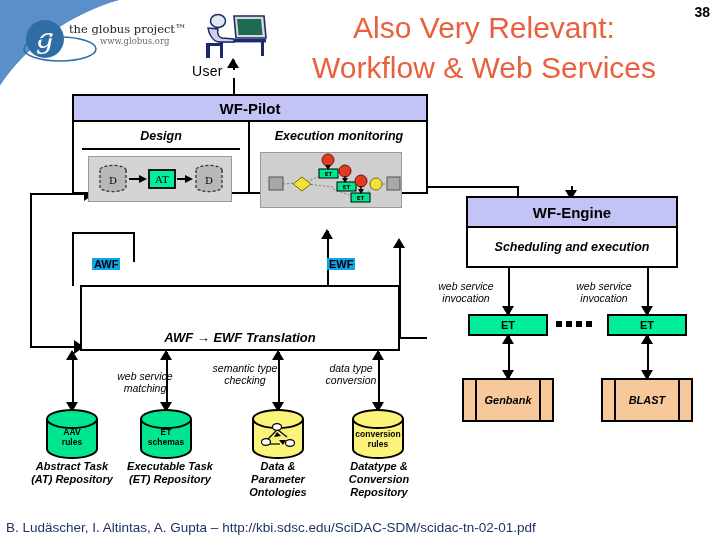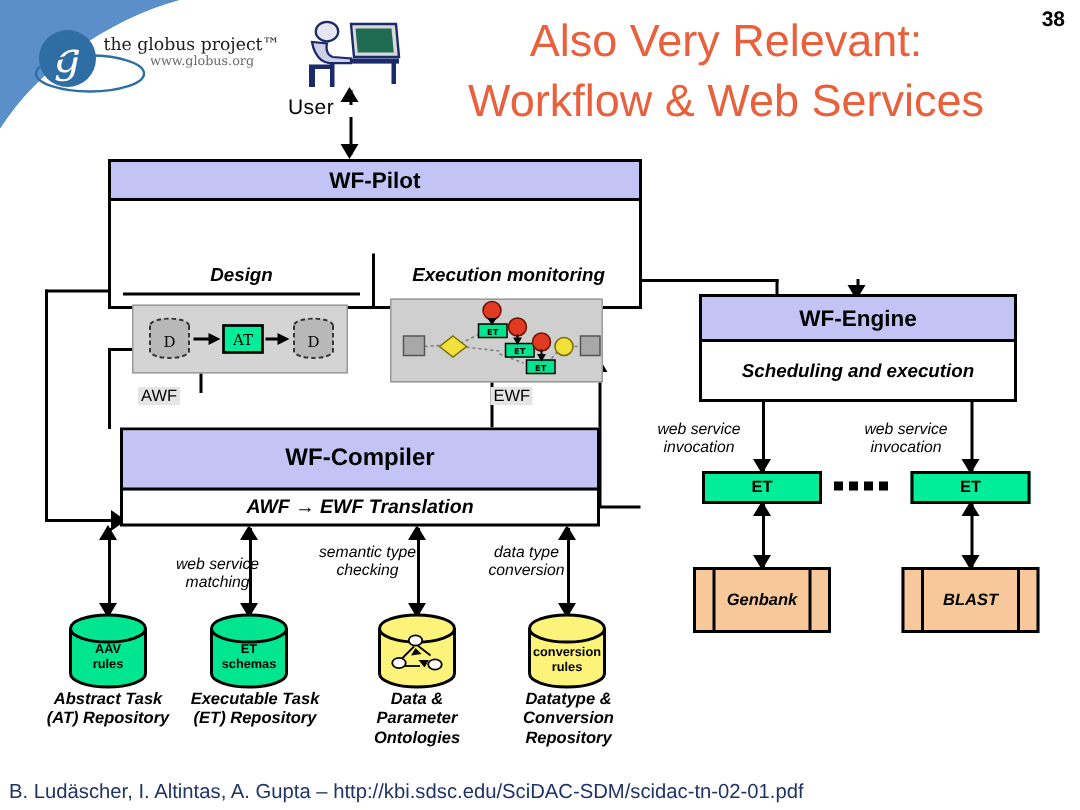--- a/index.html
+++ b/index.html
@@ -39,23 +39,23 @@
 
   
   .box{position:absolute;border:2px solid #000;background:#fff;box-sizing:border-box;}
   .hdr{background:#c3c3f5;border-bottom:2px solid #000;box-sizing:border-box;
      display:flex;align-items:center;justify-content:center;
      font-size:15px;font-weight:bold;color:#000;}
   .sub{display:flex;align-items:center;justify-content:center;text-align:center;
      font-size:12.5px;font-weight:bold;font-style:italic;color:#000;line-height:1.18;}
 
   
-  #wfpilot{left:72px;top:106px;width:356px;height:100px;}
+  #wfpilot{left:72px;top:94px;width:356px;height:100px;}
   #wfpilot .hdr{height:26px;}
-  .pilot-body{position:absolute;left:0;top:26px;right:0;bottom:0;margin-top:35px;}
+  .pilot-body{position:absolute;left:0;top:26px;right:0;bottom:0;}
   .pilot-div{position:absolute;left:174px;top:0;bottom:0;width:2px;background:#000;}
   .pane-title{position:absolute;width:100%;text-align:center;top:7px;
      font-size:12.5px;font-weight:bold;font-style:italic;color:#000;}
   .pane-line{position:absolute;height:2px;background:#000;}
   .designwrap{position:absolute;left:14px;top:34px;width:144px;height:46px;
      background:#d4d4d4;border:1px solid #9a9a9a;box-sizing:border-box;}
   .monwrap{position:absolute;left:10px;top:30px;width:142px;height:56px;
      background:#cfcfcf;border:1px solid #9a9a9a;box-sizing:border-box;}
 
   
@@ -73,21 +73,21 @@
      display:flex;align-items:center;justify-content:center;
      font-size:11px;font-weight:bold;color:#000;}
   
   .srcbox{position:absolute;border:2px solid #000;background:#f6c89a;box-sizing:border-box;
      display:flex;align-items:center;justify-content:center;
      font-size:11px;font-weight:bold;font-style:italic;color:#000;}
   .srcbox::before,.srcbox::after{content:"";position:absolute;top:0;bottom:0;width:2px;background:#000;}
   .srcbox::before{left:11px;} .srcbox::after{right:11px;}
 
   
-  .lbl{position:absolute;font-size:11px;font-weight:normal;color:#000;background:#e5e5e5;
+  .lbl{position:absolute;font-size:11px;font-weight:bold;color:#000;background:#0ea5e9;
      padding:0 2px;}
   .ital{position:absolute;font-size:10.5px;font-style:italic;color:#000;
      text-align:center;line-height:1.15;}
   .capt{position:absolute;font-size:11px;font-weight:bold;font-style:italic;color:#000;
      text-align:center;line-height:1.2;}
   .cyllabel{position:absolute;width:100%;text-align:center;font-size:8.5px;font-weight:bold;
      color:#000;line-height:1.15;}
 
   
   .ln{position:absolute;background:#000;}
@@ -314,21 +314,20 @@
       </div>
     </div>
   </div>
 
   <div class="box" id="wfengine">
     <div class="hdr">WF-Engine</div>
     <div class="sub">Scheduling and execution</div>
   </div>
 
   <div class="box" id="wfcompiler">
-    <div class="hdr">WF-Compiler</div>
     <div class="sub">AWF → EWF Translation</div>
   </div>
 
   <div class="lbl" style="left:92px;top:258px;">AWF</div>
   <div class="lbl" style="left:327px;top:258px;">EWF</div>
 
   <div class="ital" style="left:428px;top:280px;width:76px;">
     <div>web service</div>
     <div>invocation</div>
   </div>

